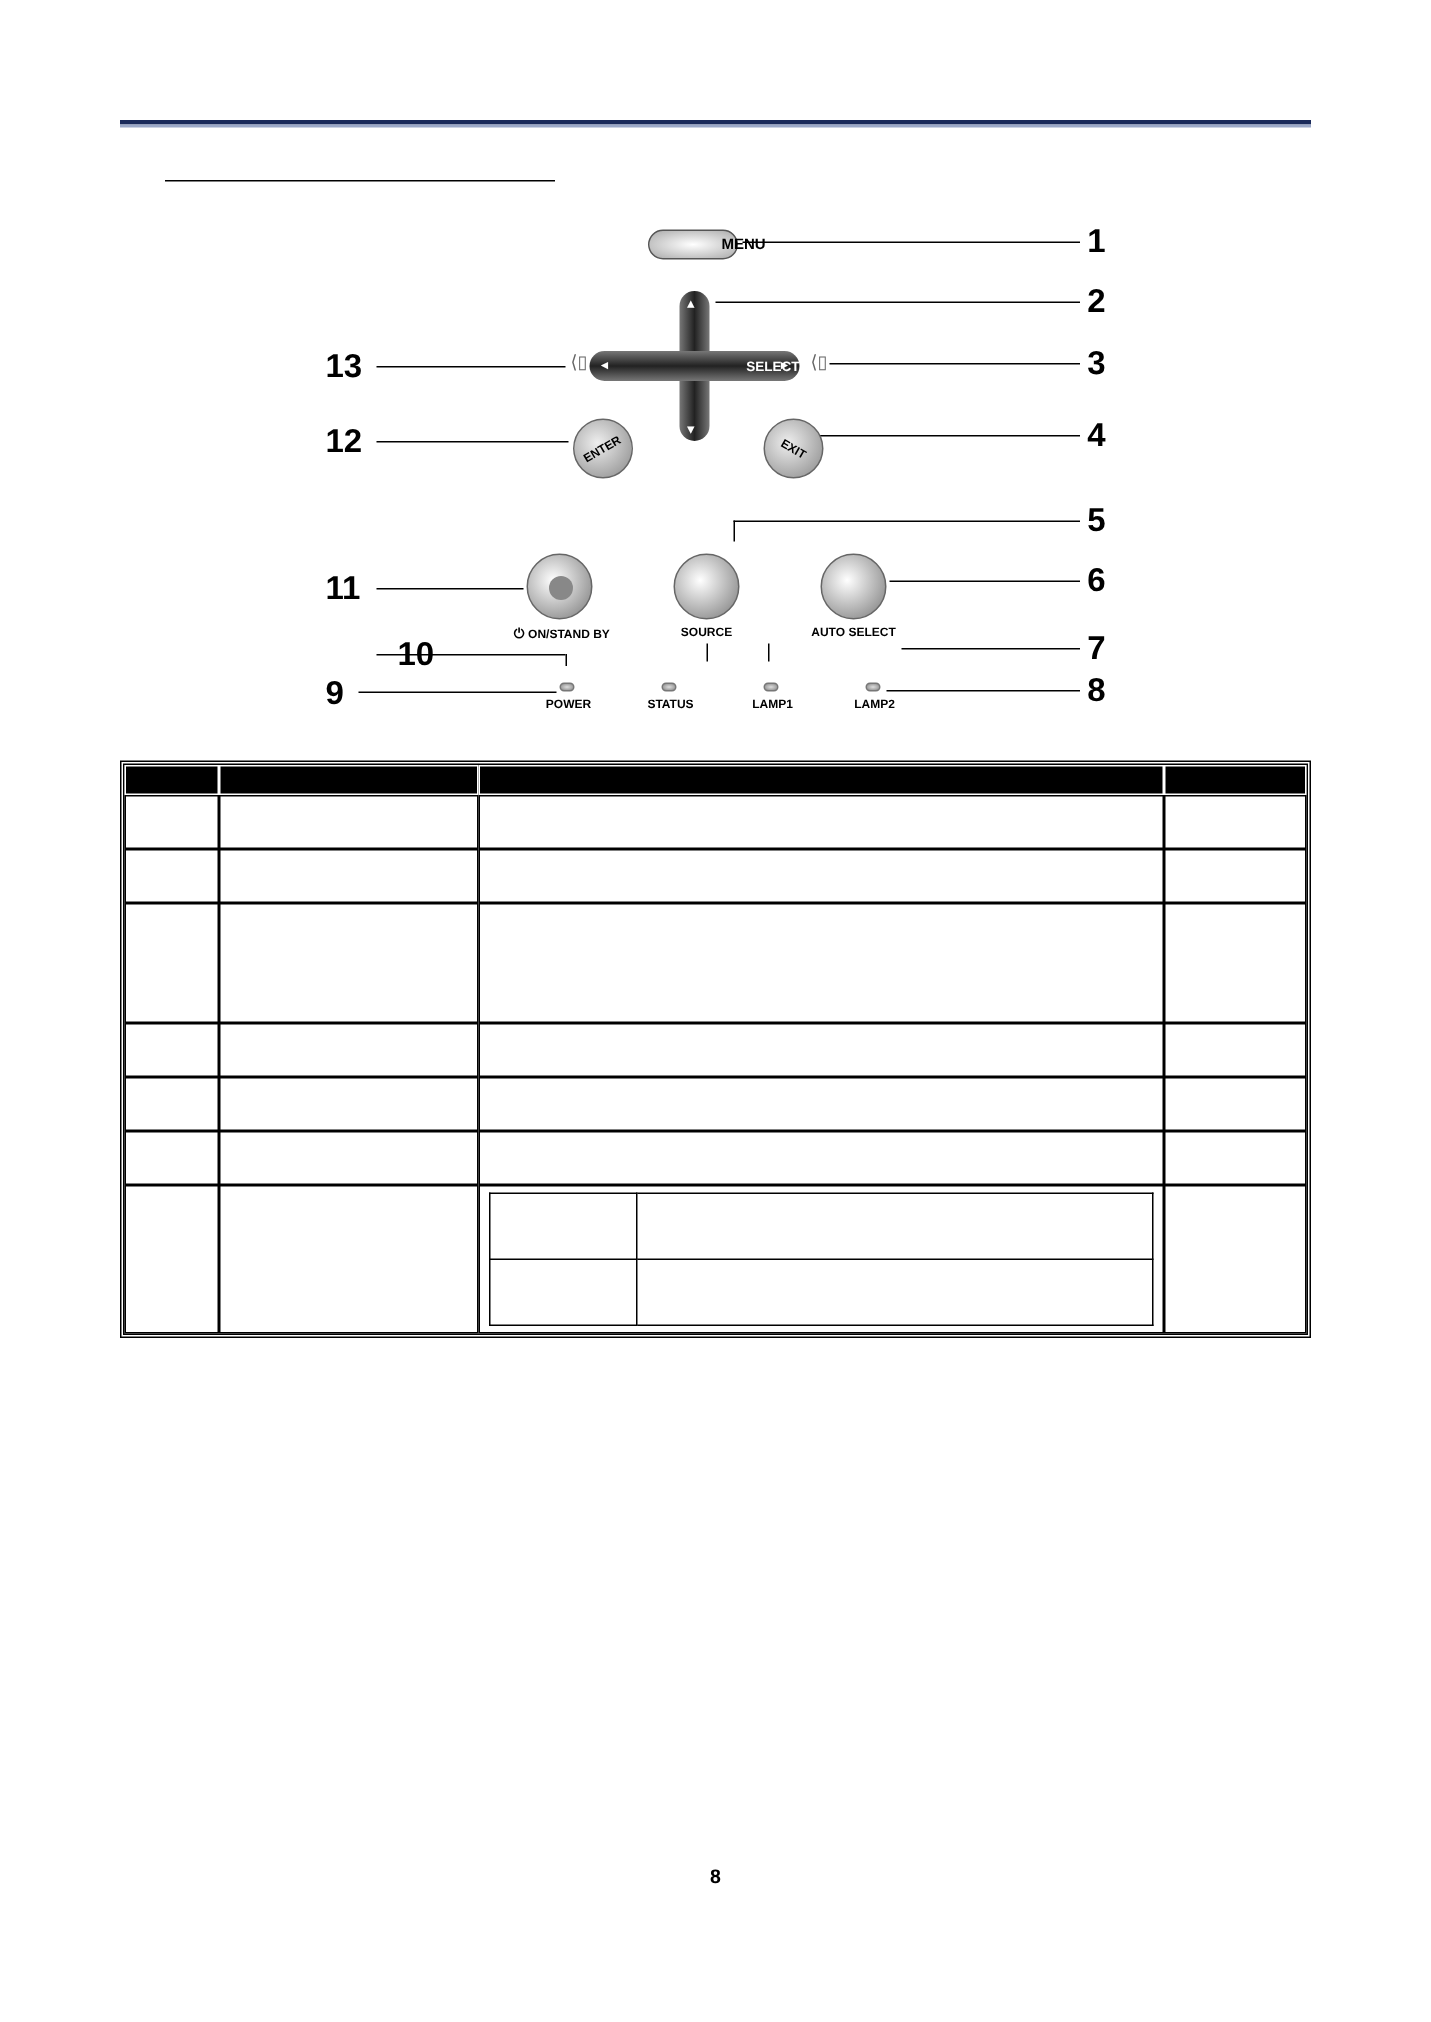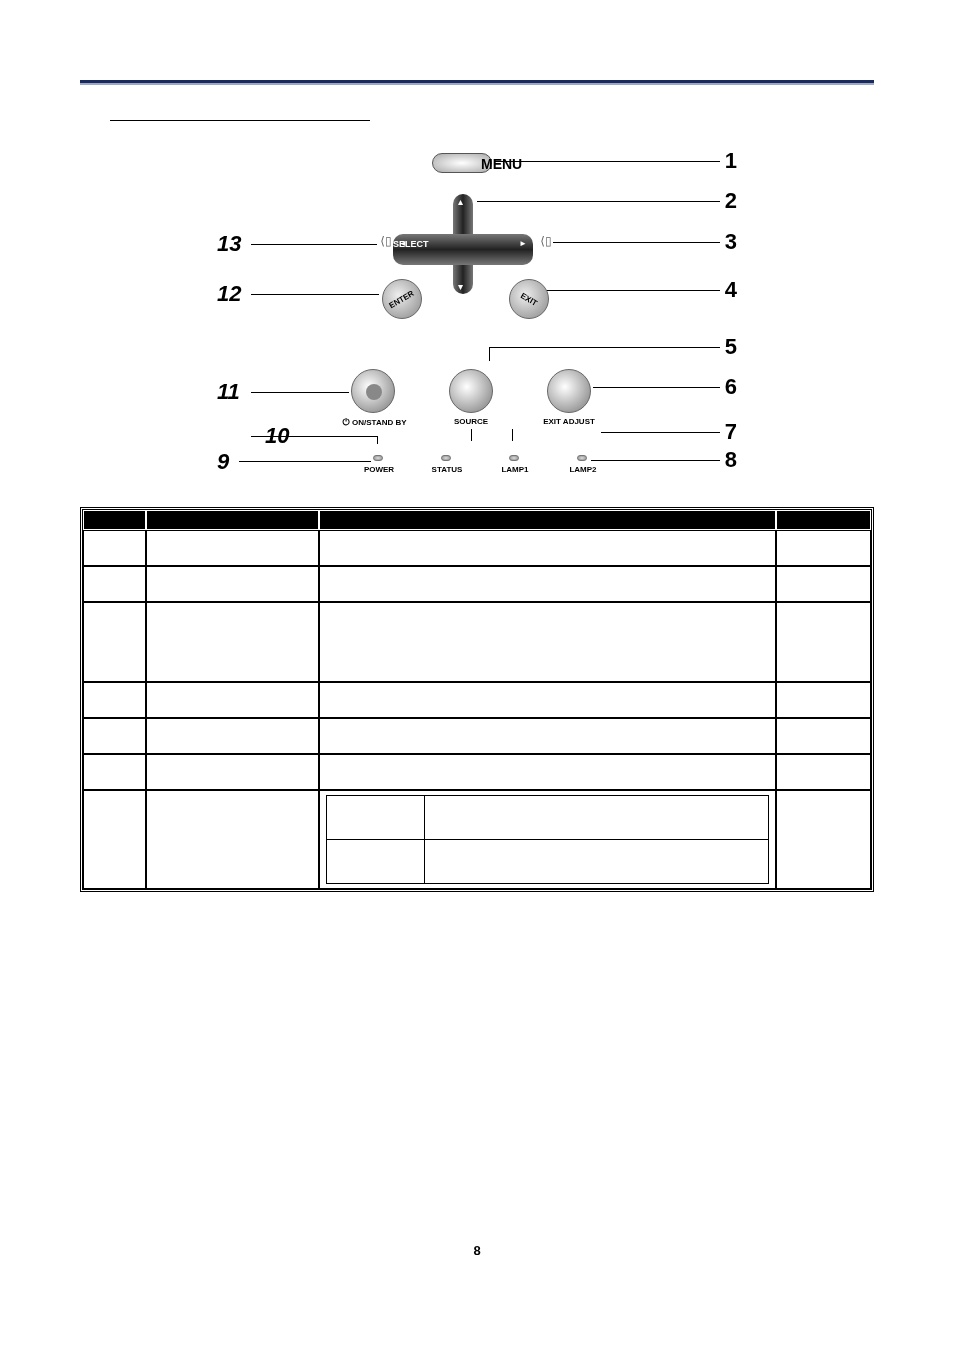--- a/index.html
+++ b/index.html
@@ -43,53 +43,53 @@
     width: 520px;
     height: 350px;
   }
   
   .num {
     position: absolute;
     font-weight: bold;
     font-size: 22px;
   }
   .num-r { right: 0; text-align: left; }
-  .num-l { left: 0; text-align: left; font-style: italic; }
+  .num-l { left: 0; text-align: left; }
   
   .line {
     position: absolute;
     background: #000;
   }
   .hline { height: 1px; }
   .vline { width: 1px; }
   
   .menu-btn {
     position: absolute;
     left: 215px; top: 14px;
     width: 60px; height: 20px;
     background: radial-gradient(ellipse at center, #fff 0%, #aaa 100%);
     border: 1px solid #555;
     border-radius: 10px;
-    font-size: 14px; font-weight: bold;
+    font-size: 10px; font-weight: bold;
     text-align: center; line-height: 20px; padding-left: 48px;
   }
   .cross {
     position: absolute;
     left: 176px; top: 55px;
     width: 140px; height: 100px;
   }
   .cross-h {
     position: absolute;
     top: 40px; left: 0;
-    width: 140px; height: 31px;
+    width: 140px; height: 20px;
     background: linear-gradient(#777,#222,#777);
     border-radius: 10px;
     color: #fff;
     font-size: 9px; font-weight: bold;
-    text-align: left; line-height: 20px;
+    text-align: right; line-height: 20px;
   }
   .cross-h::before { content: '◄'; position: absolute; left: 6px; color:#fff; font-size:8px; }
   .cross-h::after { content: '►'; position: absolute; right: 6px; color:#fff; font-size:8px; }
   .cross-v {
     position: absolute;
     left: 60px; top: 0;
     width: 20px; height: 100px;
     background: linear-gradient(90deg,#777,#222,#777);
     border-radius: 10px;
   }
@@ -253,21 +253,21 @@
           <span>ENTER</span>
         </div>
       <div class="exit-btn">
           <span>EXIT</span>
         </div>
       <div class="large-btn b1"></div>
       <div class="large-btn b2"></div>
       <div class="large-btn b3"></div>
       <div class="btn-label l1">ON/STAND BY</div>
       <div class="btn-label l2">SOURCE</div>
-      <div class="btn-label l3">EXIT ADJUST</div>
+      <div class="btn-label l3">AUTO SELECT</div>
       <div class="tick t1"></div>
       <div class="tick t2"></div>
       <div class="led p"></div>
         <div class="led-label p">POWER</div>
       <div class="led s"></div>
         <div class="led-label s">STATUS</div>
       <div class="led l1"></div>
         <div class="led-label l1">LAMP1</div>
       <div class="led l2"></div>
         <div class="led-label l2">LAMP2</div>

